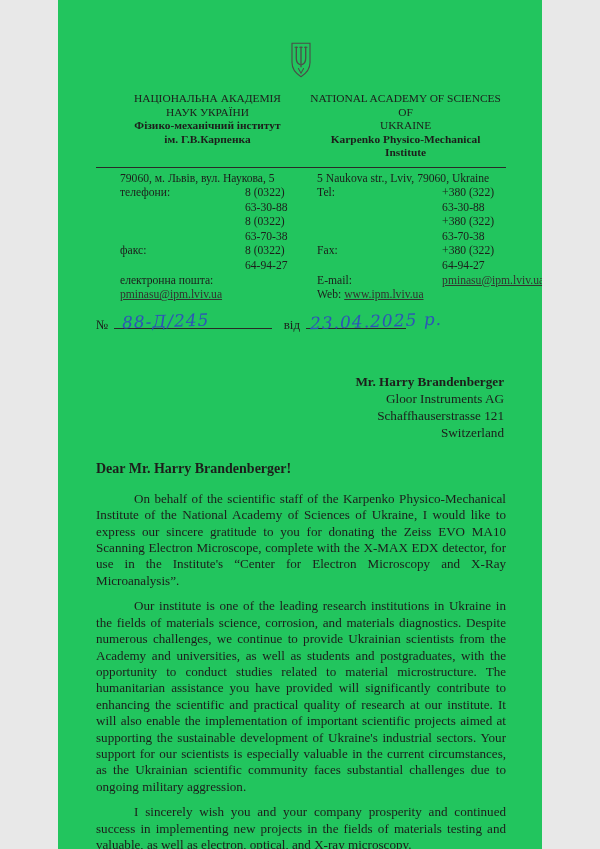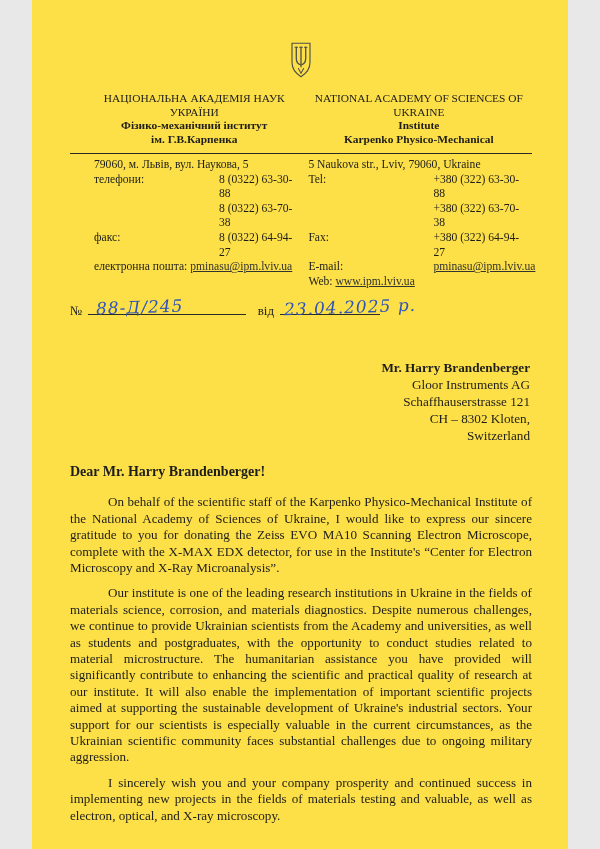--- a/index.html
+++ b/index.html
@@ -1,35 +1,35 @@
 <!DOCTYPE html>
 <html><head>
 <meta charset="utf-8">
 <style>
   html,body{margin:0;padding:0;background:#e8e8e8;}
   .page{
     position:relative;
-    width:536px;height:849px;
+    width:484px;height:849px;
     margin:0 auto;
-    background:#fde047;
+    background:#22c55e;
     color:#1d1d1b;
     font-family:"Liberation Serif", serif;
     overflow:hidden;
     box-sizing:border-box;
     padding:42px 36px 0 38px;
   }
   
   .emblem{width:26px;height:36px;margin:0 auto 14px;display:block;}
   .header-row{display:flex;justify-content:space-between;}
   .org{width:49%;text-align:center;font-size:11.4px;line-height:13.5px;}
   .org-uk{padding-left:22px;box-sizing:border-box;}
   .b{font-weight:bold;}
   hr.rule{border:none;border-top:1.7px solid #2a2a28;margin:7px 0 4px 0;}
   
-  .contacts{display:flex;font-size:11.6px;line-height:14.6px;}
+  .contacts{display:flex;justify-content:space-between;font-size:11.6px;line-height:14.6px;}
   .ccol{width:49%;}
   .ccol-left{padding-left:24px;box-sizing:border-box;}
   .ccol-right{padding-left:12px;box-sizing:border-box;}
   .crow{display:flex;gap:43px;}
   .clabel{width:82px;flex:0 0 82px;}
   .ulink{text-decoration:underline;color:#33332f;}
   
   .ref-line{margin-top:14px;font-size:13px;white-space:nowrap;height:30px;}
   .blank{display:inline-block;border-bottom:1px solid #2a2a28;position:relative;vertical-align:baseline;}
   .blank-no{width:158px;margin-left:6px;}
@@ -77,22 +77,22 @@
 
   <div class="header-row">
     <div class="org org-uk">
       <div>НАЦІОНАЛЬНА АКАДЕМІЯ НАУК УКРАЇНИ</div>
       <div class="b">Фізико-механічний інститут</div>
       <div class="b">ім. Г.В.Карпенка</div>
     </div>
     <div class="org org-en">
       <div>NATIONAL ACADEMY OF SCIENCES OF</div>
       <div>UKRAINE</div>
+      <div class="b">Karpenko Physico-Mechanical</div>
       <div class="b">Institute</div>
-      <div class="b">Karpenko Physico-Mechanical</div>
     </div>
   </div>
 
   <hr class="rule">
 
   <div class="contacts">
     <div class="ccol ccol-left">
       <div>79060, м. Львів, вул. Наукова, 5</div>
       <div class="crow">
         <span class="clabel">телефони:</span>
@@ -138,21 +138,20 @@
 
   <div class="ref-line">
     <span>№</span><span class="blank blank-no"><span class="hw">88-Д/245</span></span>
     <span style="margin-left:8px;">від</span><span class="blank blank-date"><span class="hw hw-date">23.04.2025 р.</span></span>
   </div>
 
   <div class="recipient">
     <div class="b">Mr. Harry Brandenberger</div>
     <div>Gloor Instruments AG</div>
     <div>Schaffhauserstrasse 121</div>
-    <div>CH – 8302 Kloten,</div>
     <div>Switzerland</div>
   </div>
 
   <div class="salutation">Dear Mr. Harry Brandenberger!</div>
 
   <p class="body-text">On behalf of the scientific staff of the Karpenko Physico-Mechanical Institute of the National Academy of Sciences of Ukraine, I would like to express our sincere gratitude to you for donating the Zeiss EVO MA10 Scanning Electron Microscope, complete with the X-MAX EDX detector, for use in the Institute's “Center for Electron Microscopy and X-Ray Microanalysis”.</p>
   <p class="body-text">Our institute is one of the leading research institutions in Ukraine in the fields of materials science, corrosion, and materials diagnostics. Despite numerous challenges, we continue to provide Ukrainian scientists from the Academy and universities, as well as students and postgraduates, with the opportunity to conduct studies related to material microstructure. The humanitarian assistance you have provided will significantly contribute to enhancing the scientific and practical quality of research at our institute. It will also enable the implementation of important scientific projects aimed at supporting the sustainable development of Ukraine's industrial sectors. Your support for our scientists is especially valuable in the current circumstances, as the Ukrainian scientific community faces substantial challenges due to ongoing military aggression.</p>
   <p class="body-text">I sincerely wish you and your company prosperity and continued success in implementing new projects in the fields of materials testing and valuable, as well as electron, optical, and X-ray microscopy.</p>
 
   <div class="sig-section">

